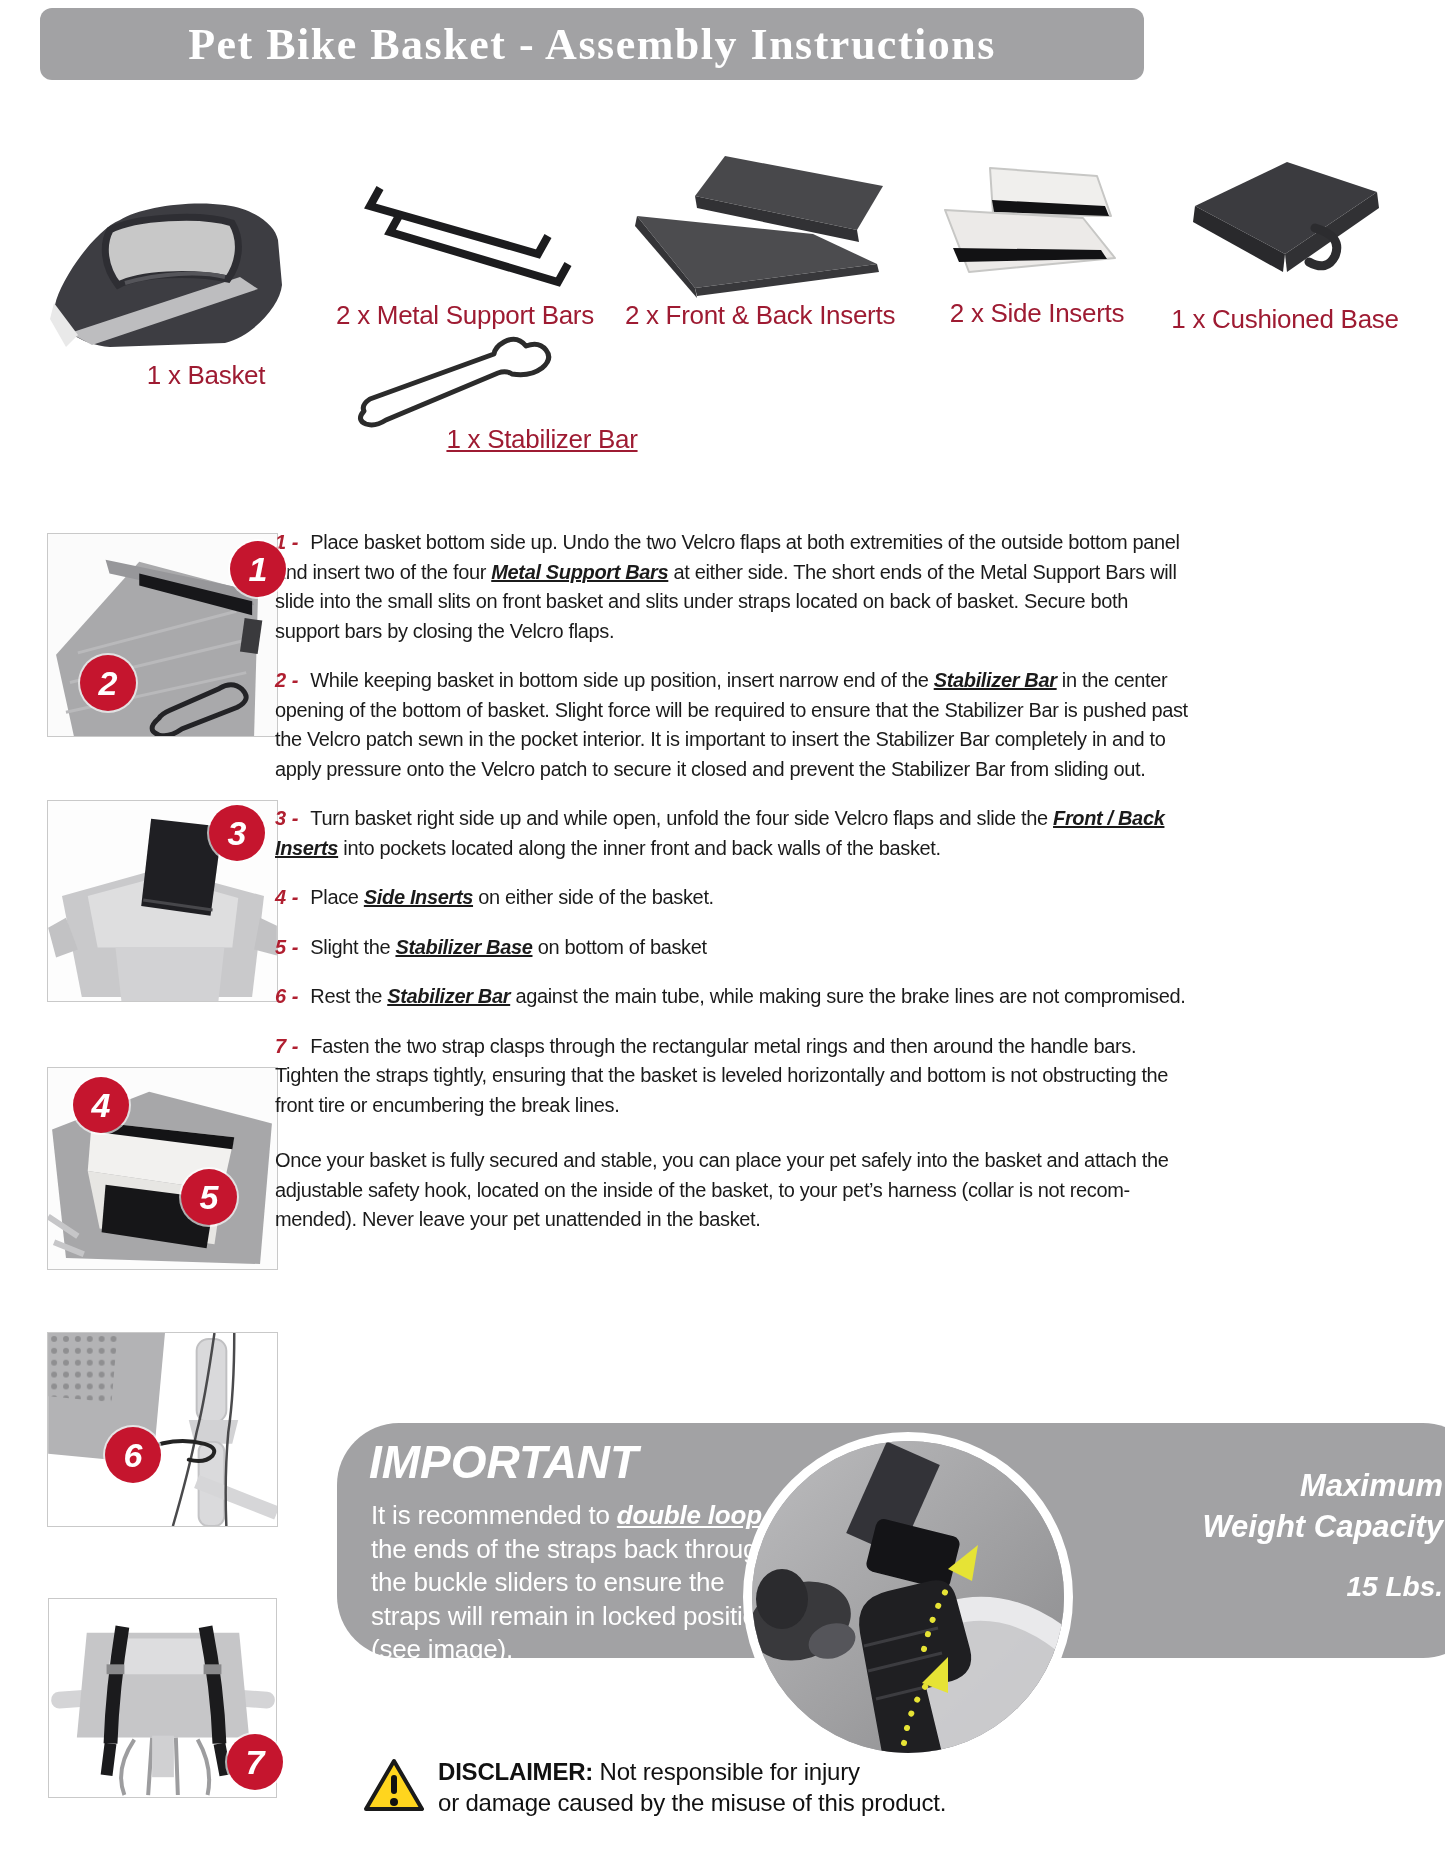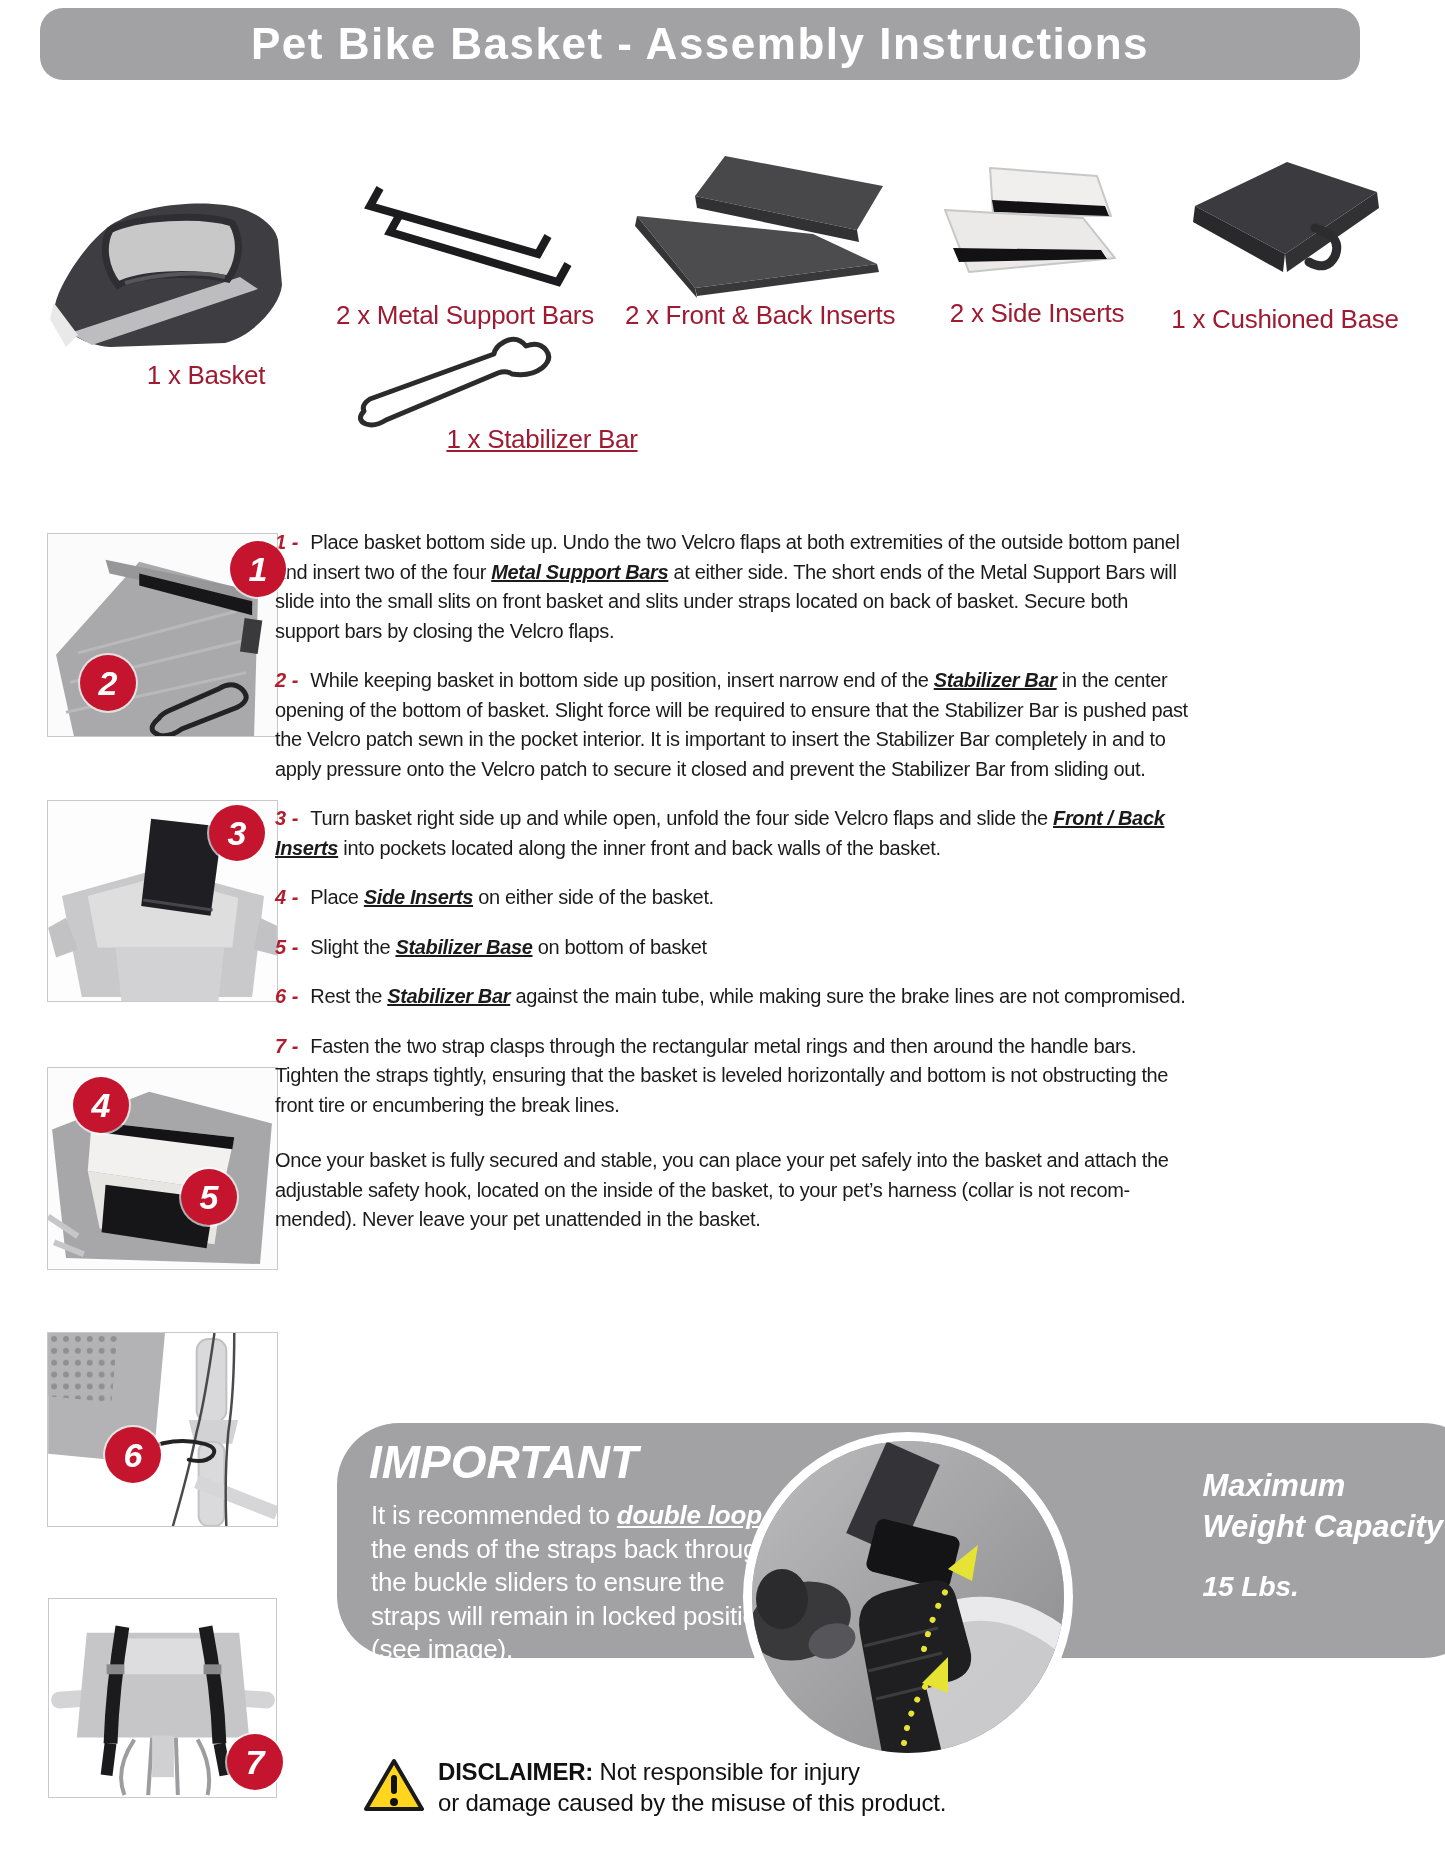--- a/index.html
+++ b/index.html
@@ -1,21 +1,21 @@
 <!DOCTYPE html>
 <html><head>
 <meta charset="utf-8">
 <style>
   html,body{margin:0;padding:0;background:#ffffff;}
   .page{position:relative;width:1445px;height:1860px;background:#fff;overflow:hidden;
         font-family:"Liberation Sans",sans-serif;color:#1b1b1b;}
 
   
-  .titlebar{position:absolute;left:40px;top:8px;width:1320px;height:72px;background:#a2a2a4;
-            border-radius:23px;display:flex;align-items:center;justify-content:center;}
+  .titlebar{position:absolute;left:40px;top:8px;width:1104px;height:72px;background:#a2a2a4;
+            border-radius:12px;display:flex;align-items:center;justify-content:center;font-family:Liberation Serif, serif;}
   .titlebar span{color:#fff;font-size:44px;font-weight:bold;letter-spacing:1.5px;}
 
   
   .pfig{position:absolute;}
   .pfig svg{display:block;width:100%;height:100%;}
   .part-label{position:absolute;color:#9e1b32;font-size:26px;text-align:center;letter-spacing:-0.3px;white-space:nowrap;}
 
   
   .simg{position:absolute;background:#fff;border:1px solid #c9c9c9;box-sizing:border-box;overflow:hidden;}
   .simg svg{width:100%;height:100%;display:block;}
@@ -31,21 +31,21 @@
   .sn{font-weight:bold;font-style:italic;color:#b01f30;padding-right:12px;letter-spacing:0;}
   .em{font-weight:bold;font-style:italic;text-decoration:underline;}
   .b{font-weight:bold;}
 
   
   .important-box{position:absolute;left:337px;top:1423px;width:1148px;height:235px;background:#a2a2a4;
                  border-radius:62px;}
   .imp-head{position:absolute;left:32px;top:12px;color:#fff;font-size:46px;font-weight:bold;font-style:italic;}
   .imp-text{position:absolute;left:34px;top:76px;width:428px;color:#fff;font-size:26px;line-height:33.5px;
             letter-spacing:-0.2px;}
-  .imp-right{position:absolute;right:42px;top:42px;text-align:left;color:#fff;font-weight:bold;
+  .imp-right{position:absolute;right:42px;top:42px;text-align:right;color:#fff;font-weight:bold;
              font-style:italic;font-size:31px;line-height:41px;}
   .imp-val{margin-top:19px;font-size:28px;}
   .buckle-circle{position:absolute;left:743px;top:1432px;width:330px;height:330px;border-radius:50%;
                  border:9px solid #fff;box-sizing:border-box;overflow:hidden;background:#9d9da0;z-index:4;}
   .buckle-circle svg{width:100%;height:100%;display:block;}
 
   
   .disclaimer{position:absolute;left:362px;top:1756px;display:flex;gap:12px;align-items:flex-start;}
   .warn-ico{width:64px;height:60px;flex:0 0 auto;}
   .disc-text{font-size:24px;line-height:31px;letter-spacing:-0.2px;color:#111;}

